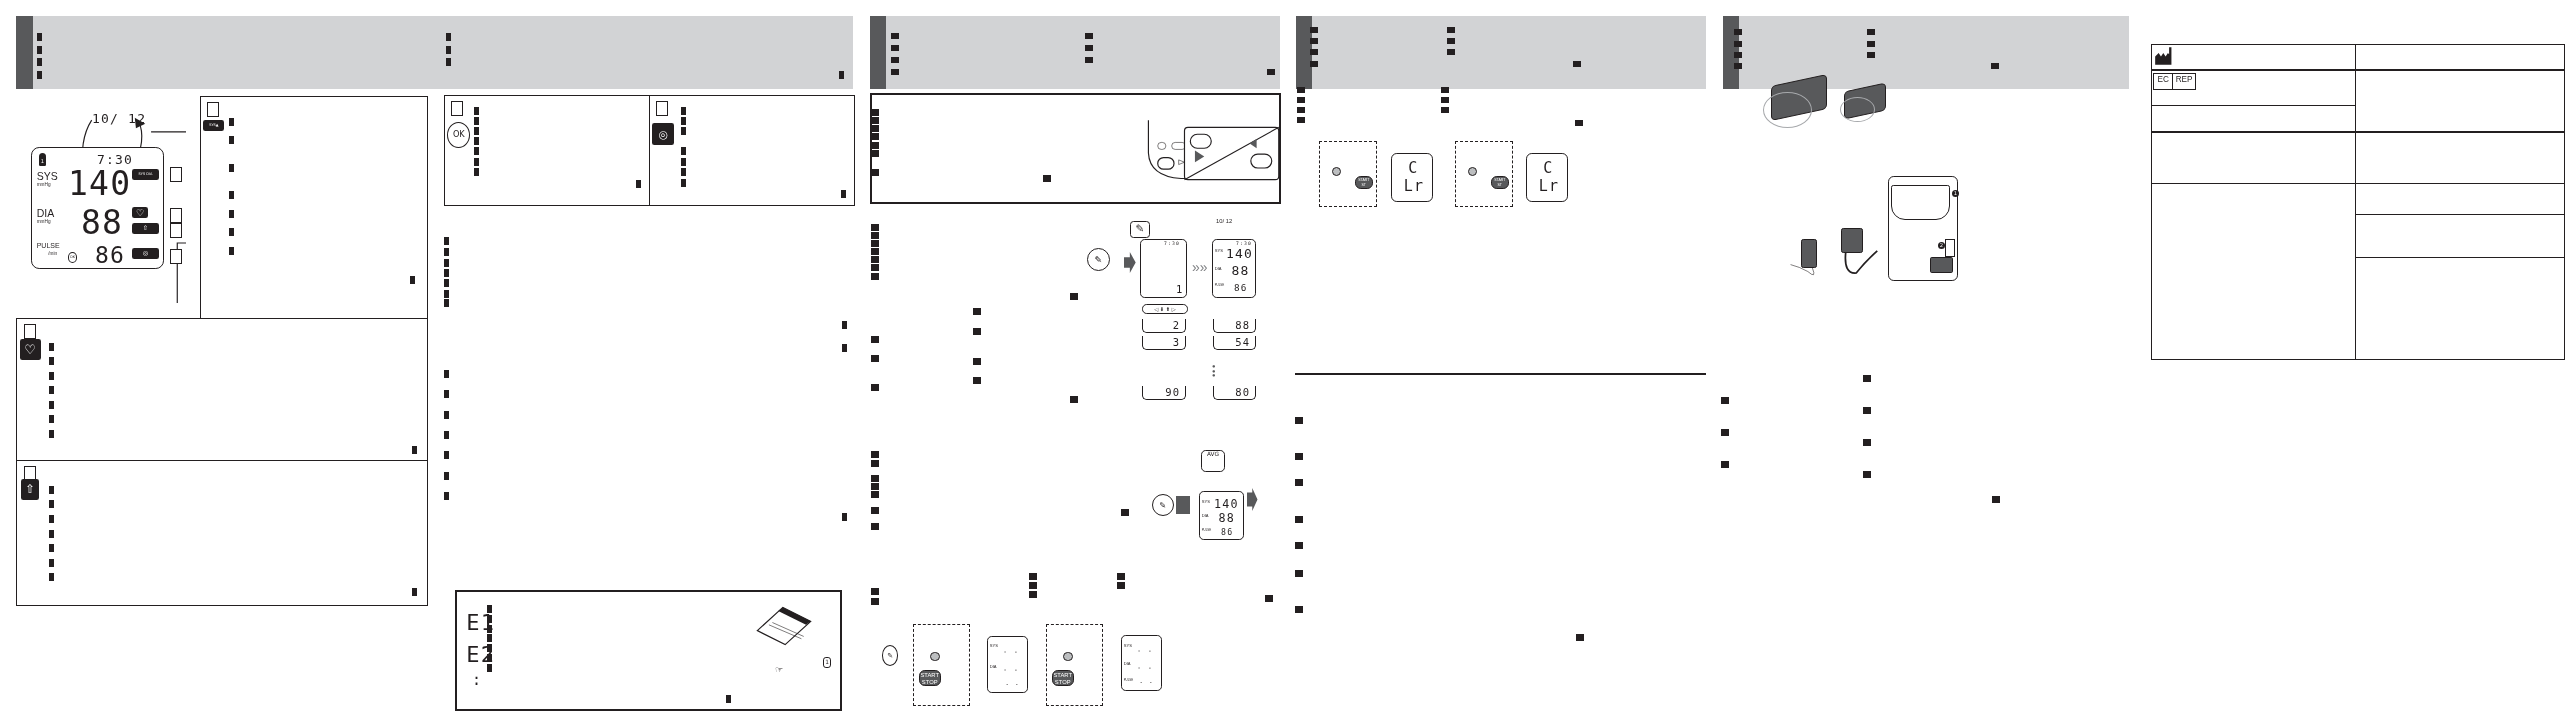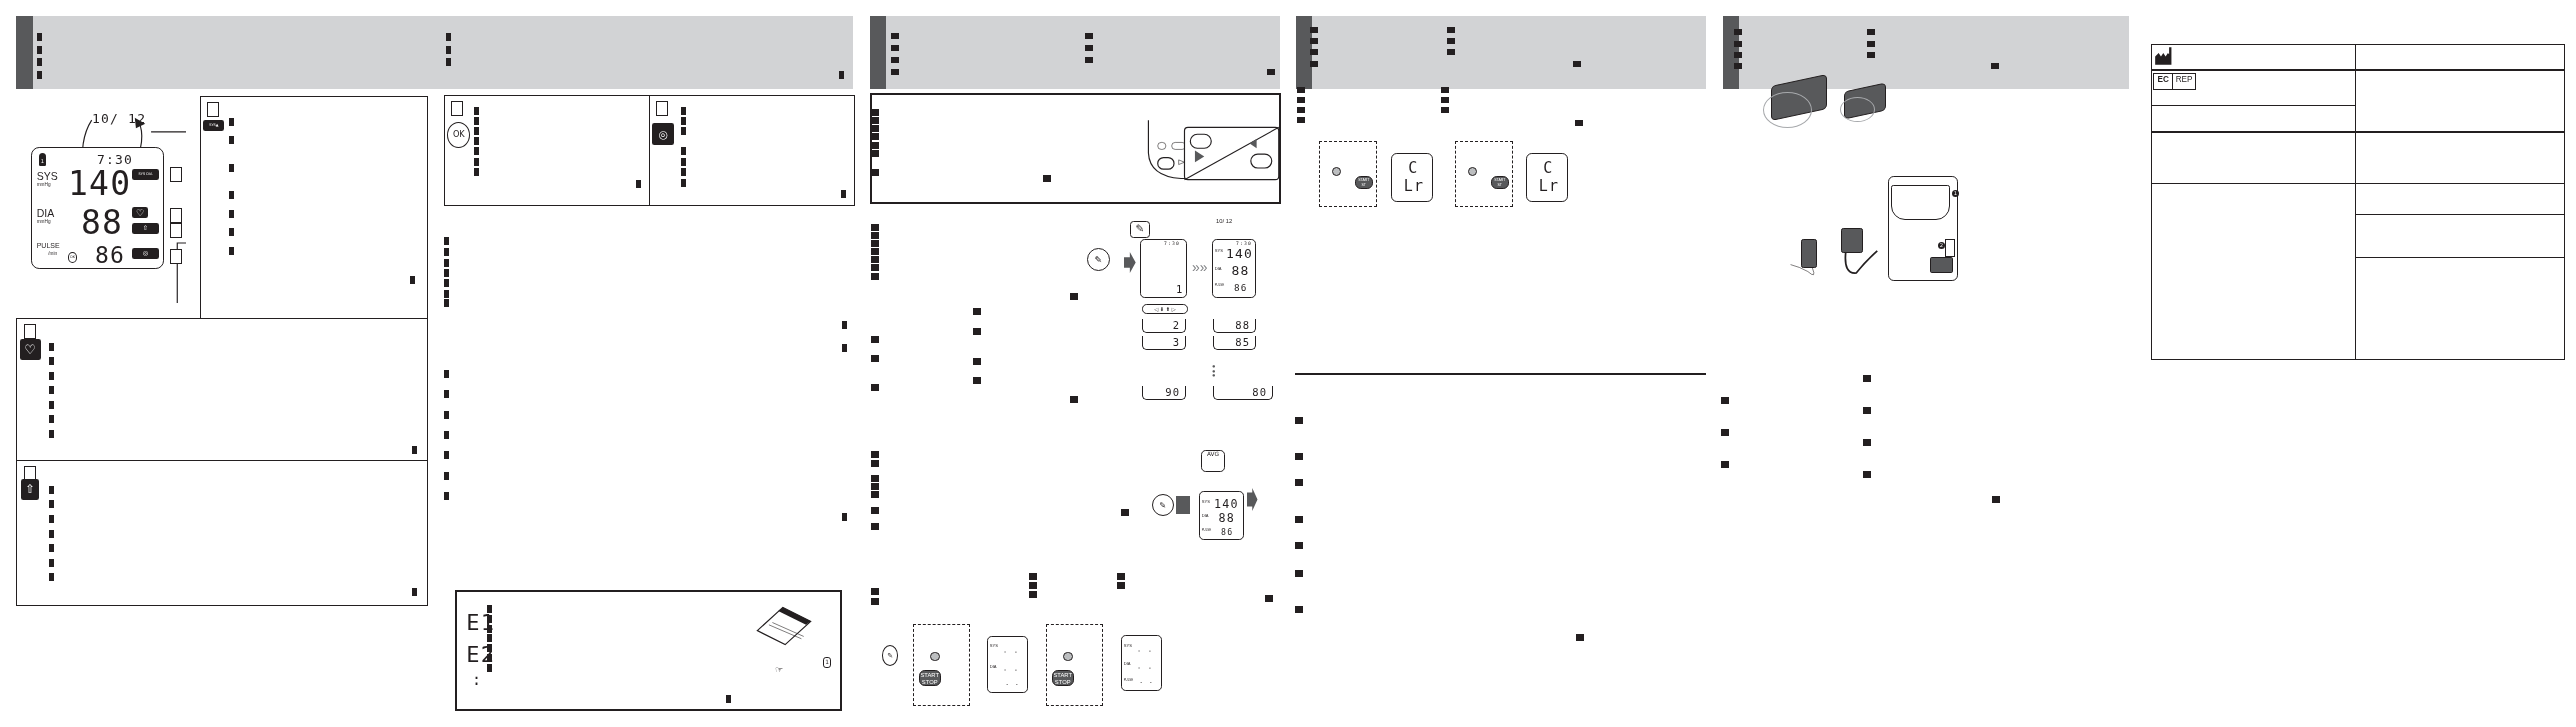--- a/index.html
+++ b/index.html
@@ -243,26 +243,26 @@
       <div class="lcd" style="left: 1142px; top: 319px; width: 44px; height: 14px; border-top: none; border-radius: 0px 0px 4.7px 4.7px;">
         <div class="seg" style="right: 4.7px; top: 0px; font-size: 10.5px;">2</div>
       </div>
       <div class="lcd" style="left: 1213px; top: 319px; width: 43px; height: 14px; border-top: none; border-radius: 0px 0px 4.7px 4.7px;">
         <div class="seg" style="right: 4.7px; top: 0px; font-size: 10.5px;">88</div>
       </div>
       <div class="lcd" style="left: 1142px; top: 336px; width: 44px; height: 14px; border-top: none; border-radius: 0px 0px 4.7px 4.7px;">
         <div class="seg" style="right: 4.7px; top: 0px; font-size: 10.5px;">3</div>
       </div>
       <div class="lcd" style="left: 1213px; top: 336px; width: 43px; height: 14px; border-top: none; border-radius: 0px 0px 4.7px 4.7px;">
-        <div class="seg" style="right: 4.7px; top: 0px; font-size: 10.5px;">85</div>
+        <div class="seg" style="right: 4.7px; top: 0px; font-size: 10.5px;">54</div>
       </div>
       <div class="lcd" style="left: 1142px; top: 386px; width: 44px; height: 14px; border-top: none; border-radius: 0px 0px 4.7px 4.7px;">
         <div class="seg" style="right: 4.7px; top: 0px; font-size: 10.5px;">90</div>
       </div>
-      <div class="lcd" style="left: 1213px; top: 386px; width: 60px; height: 14px; border-top: none; border-radius: 0px 0px 4.7px 4.7px;">
+      <div class="lcd" style="left: 1213px; top: 386px; width: 43px; height: 14px; border-top: none; border-radius: 0px 0px 4.7px 4.7px;">
         <div class="seg" style="right: 4.7px; top: 0px; font-size: 10.5px;">80</div>
       </div>
     </div>
   <div class="lbl" style="left:1212px;top:364px;font-size:5.8px;line-height:4.7px;color:#58595b;">●<br>●<br>●</div>
 </div>
 
 <div>
   <div class="abs" style="left:1201px;top:450px;width:22px;height:20px;border:1.2px solid #231f20;border-radius:4.7px;font-size:5.8px;text-align:center;"><span>AVG</span></div>
   <div class="circ" style="left:1152px;top:494px;width:22px;height:22px;font-size:8.2px;text-align:center;line-height:21px;">✎</div>
   <div class="gray-shape" style="left:1176px;top:496px;width:14px;height:17.5px;"></div>
@@ -436,17 +436,17 @@
   <div class="abs" style="left:2151px;top:69px;width:414px;height:1.7px;background:#231f20;"></div>
   <div class="abs" style="left:2151px;top:105px;width:204px;height:1.2px;background:#231f20;"></div>
   <div class="abs" style="left:2151px;top:131px;width:414px;height:1.7px;background:#231f20;"></div>
   <div class="abs" style="left:2151px;top:183px;width:414px;height:1.2px;background:#231f20;"></div>
   <div class="abs" style="left:2355px;top:214px;width:210px;height:1.2px;background:#231f20;"></div>
   <div class="abs" style="left:2355px;top:257px;width:210px;height:1.2px;background:#231f20;"></div>
   <svg class="abs" style="left:2154px;top:46px;" width="18.6" height="20" viewBox="0 0 32 34">
     <polygon points="2,32 2,18 8,12 12,18 16,12 20,18 24,12 26,14 26,2 30,2 30,32" fill="#231f20"></polygon>
   </svg>
   <div class="abs" style="left:2153px;top:73px;height:15px;display:flex;border:1.2px solid #231f20;">
-    <div class="lbl" style="position:static;padding:1.2px 3.5px;font-size:8.2px;border-right:1.2px solid #231f20;font-weight:bold;">EC</div>
+    <div class="lbl" style="position:static;padding:1.2px 3.5px;font-size:8.2px;border-right:1.2px solid #231f20;">EC</div>
     <div class="lbl" style="position:static;padding:1.2px 2.3px;font-size:8.2px;">REP</div>
   </div>
 </div>
 
 
 </body></html>

